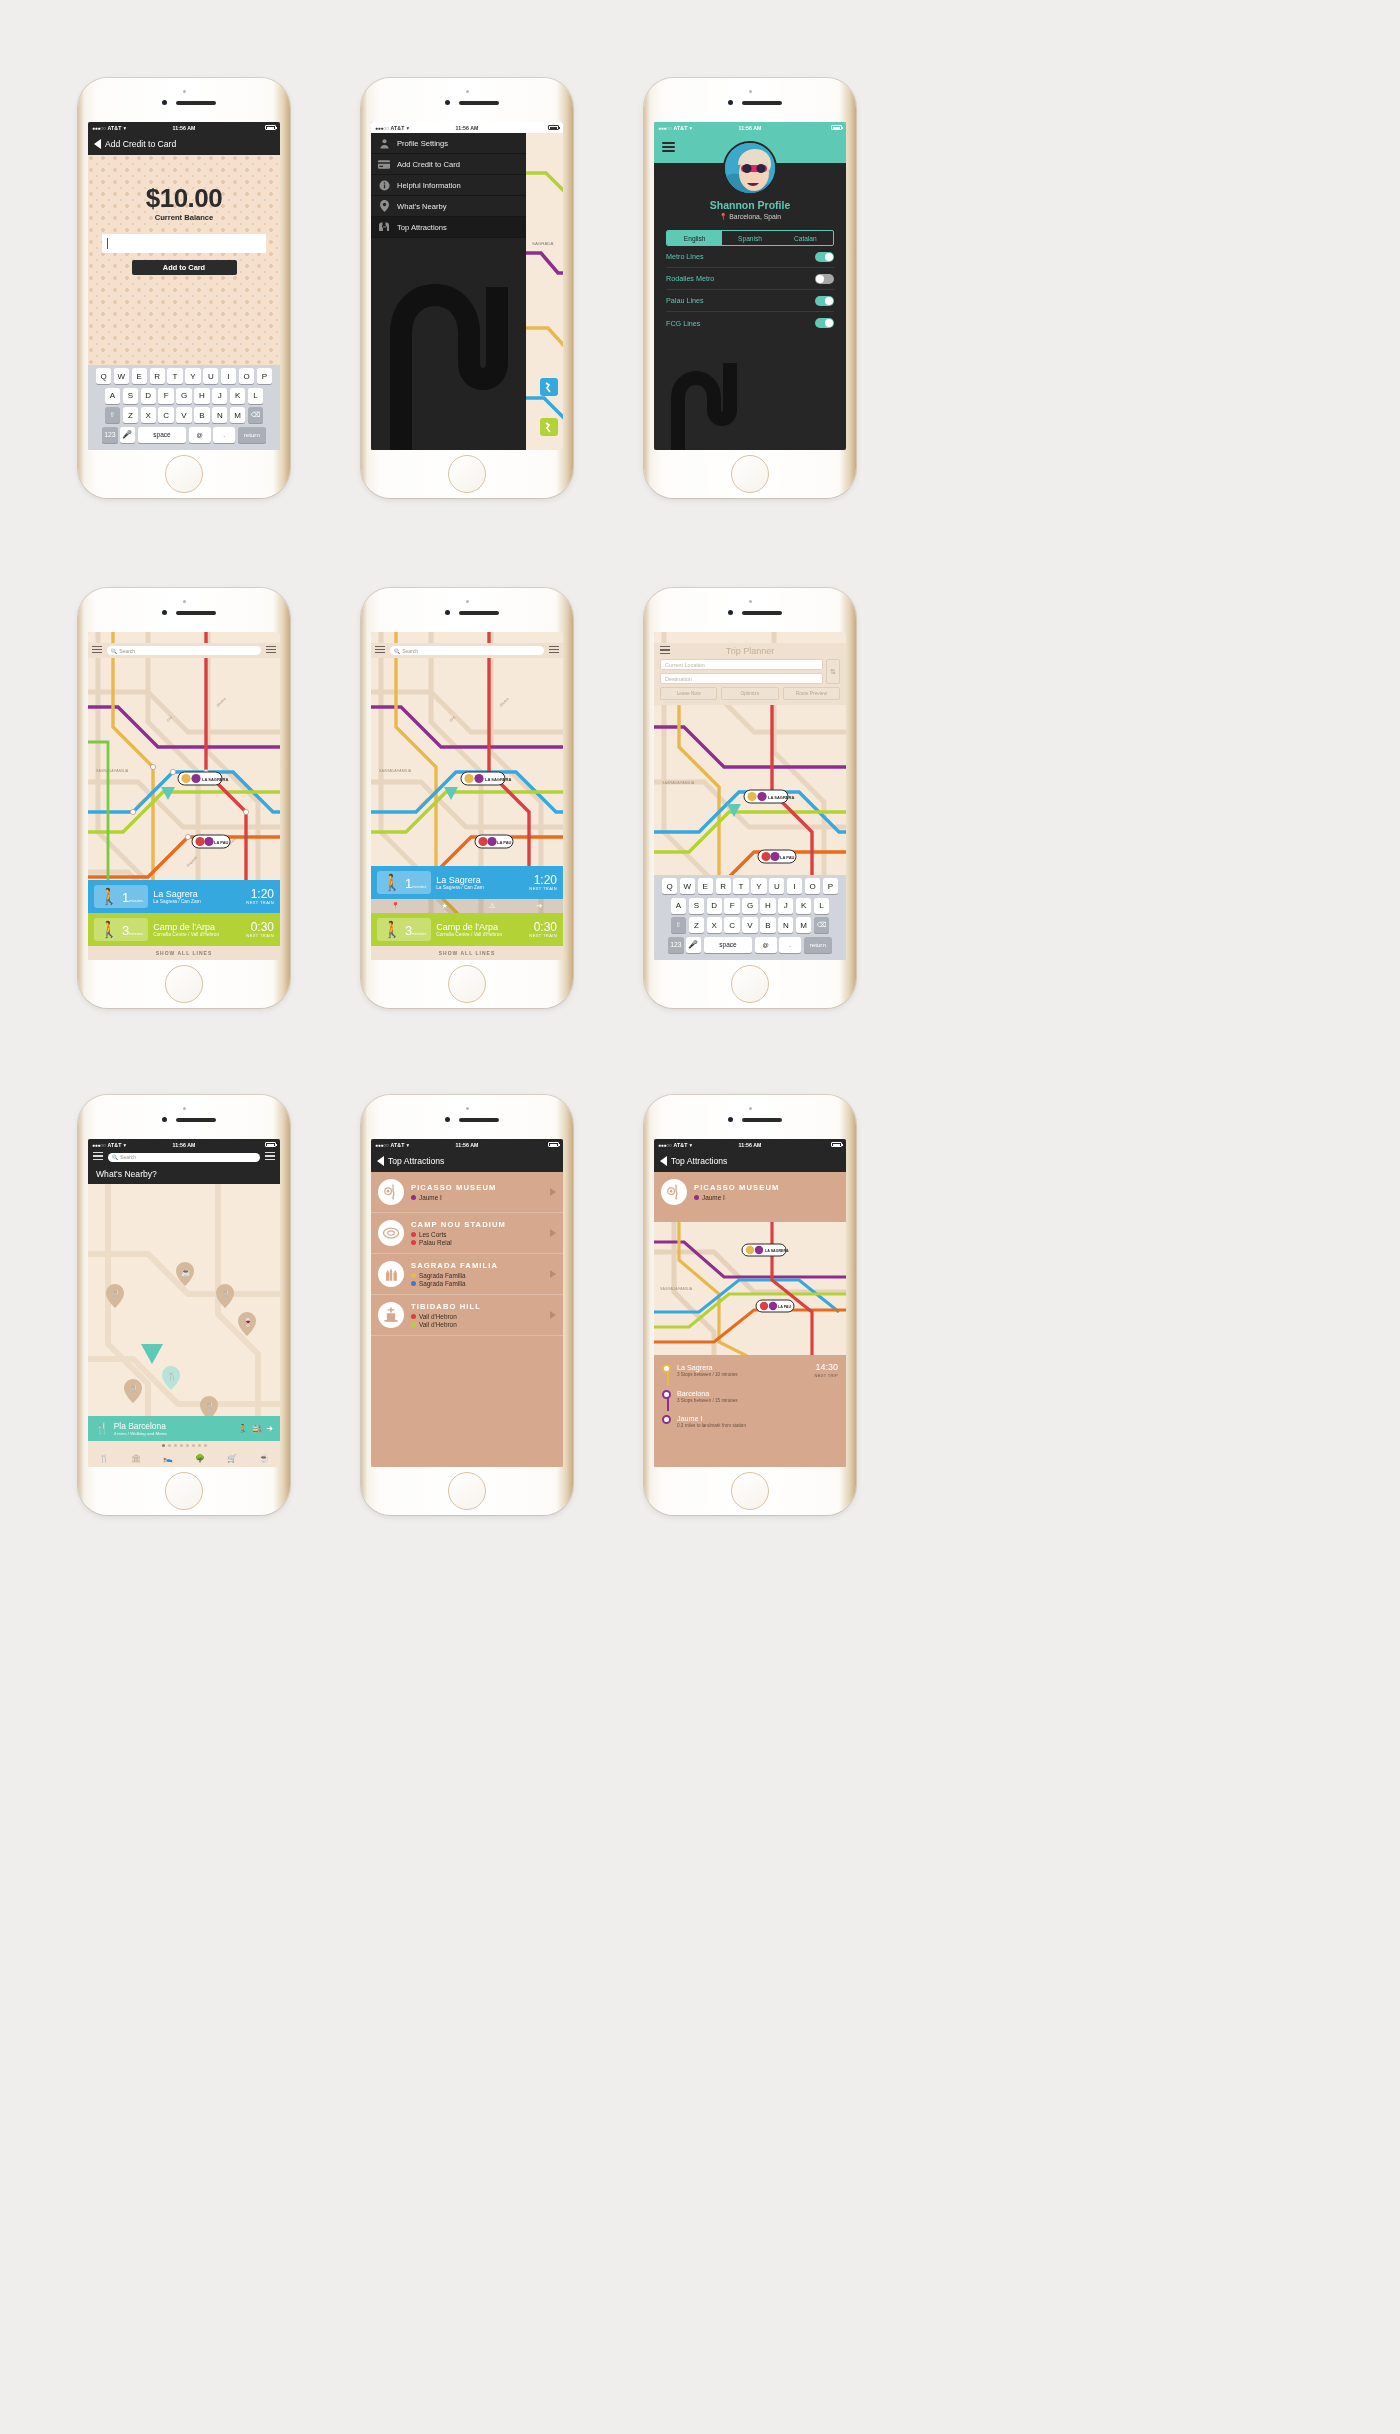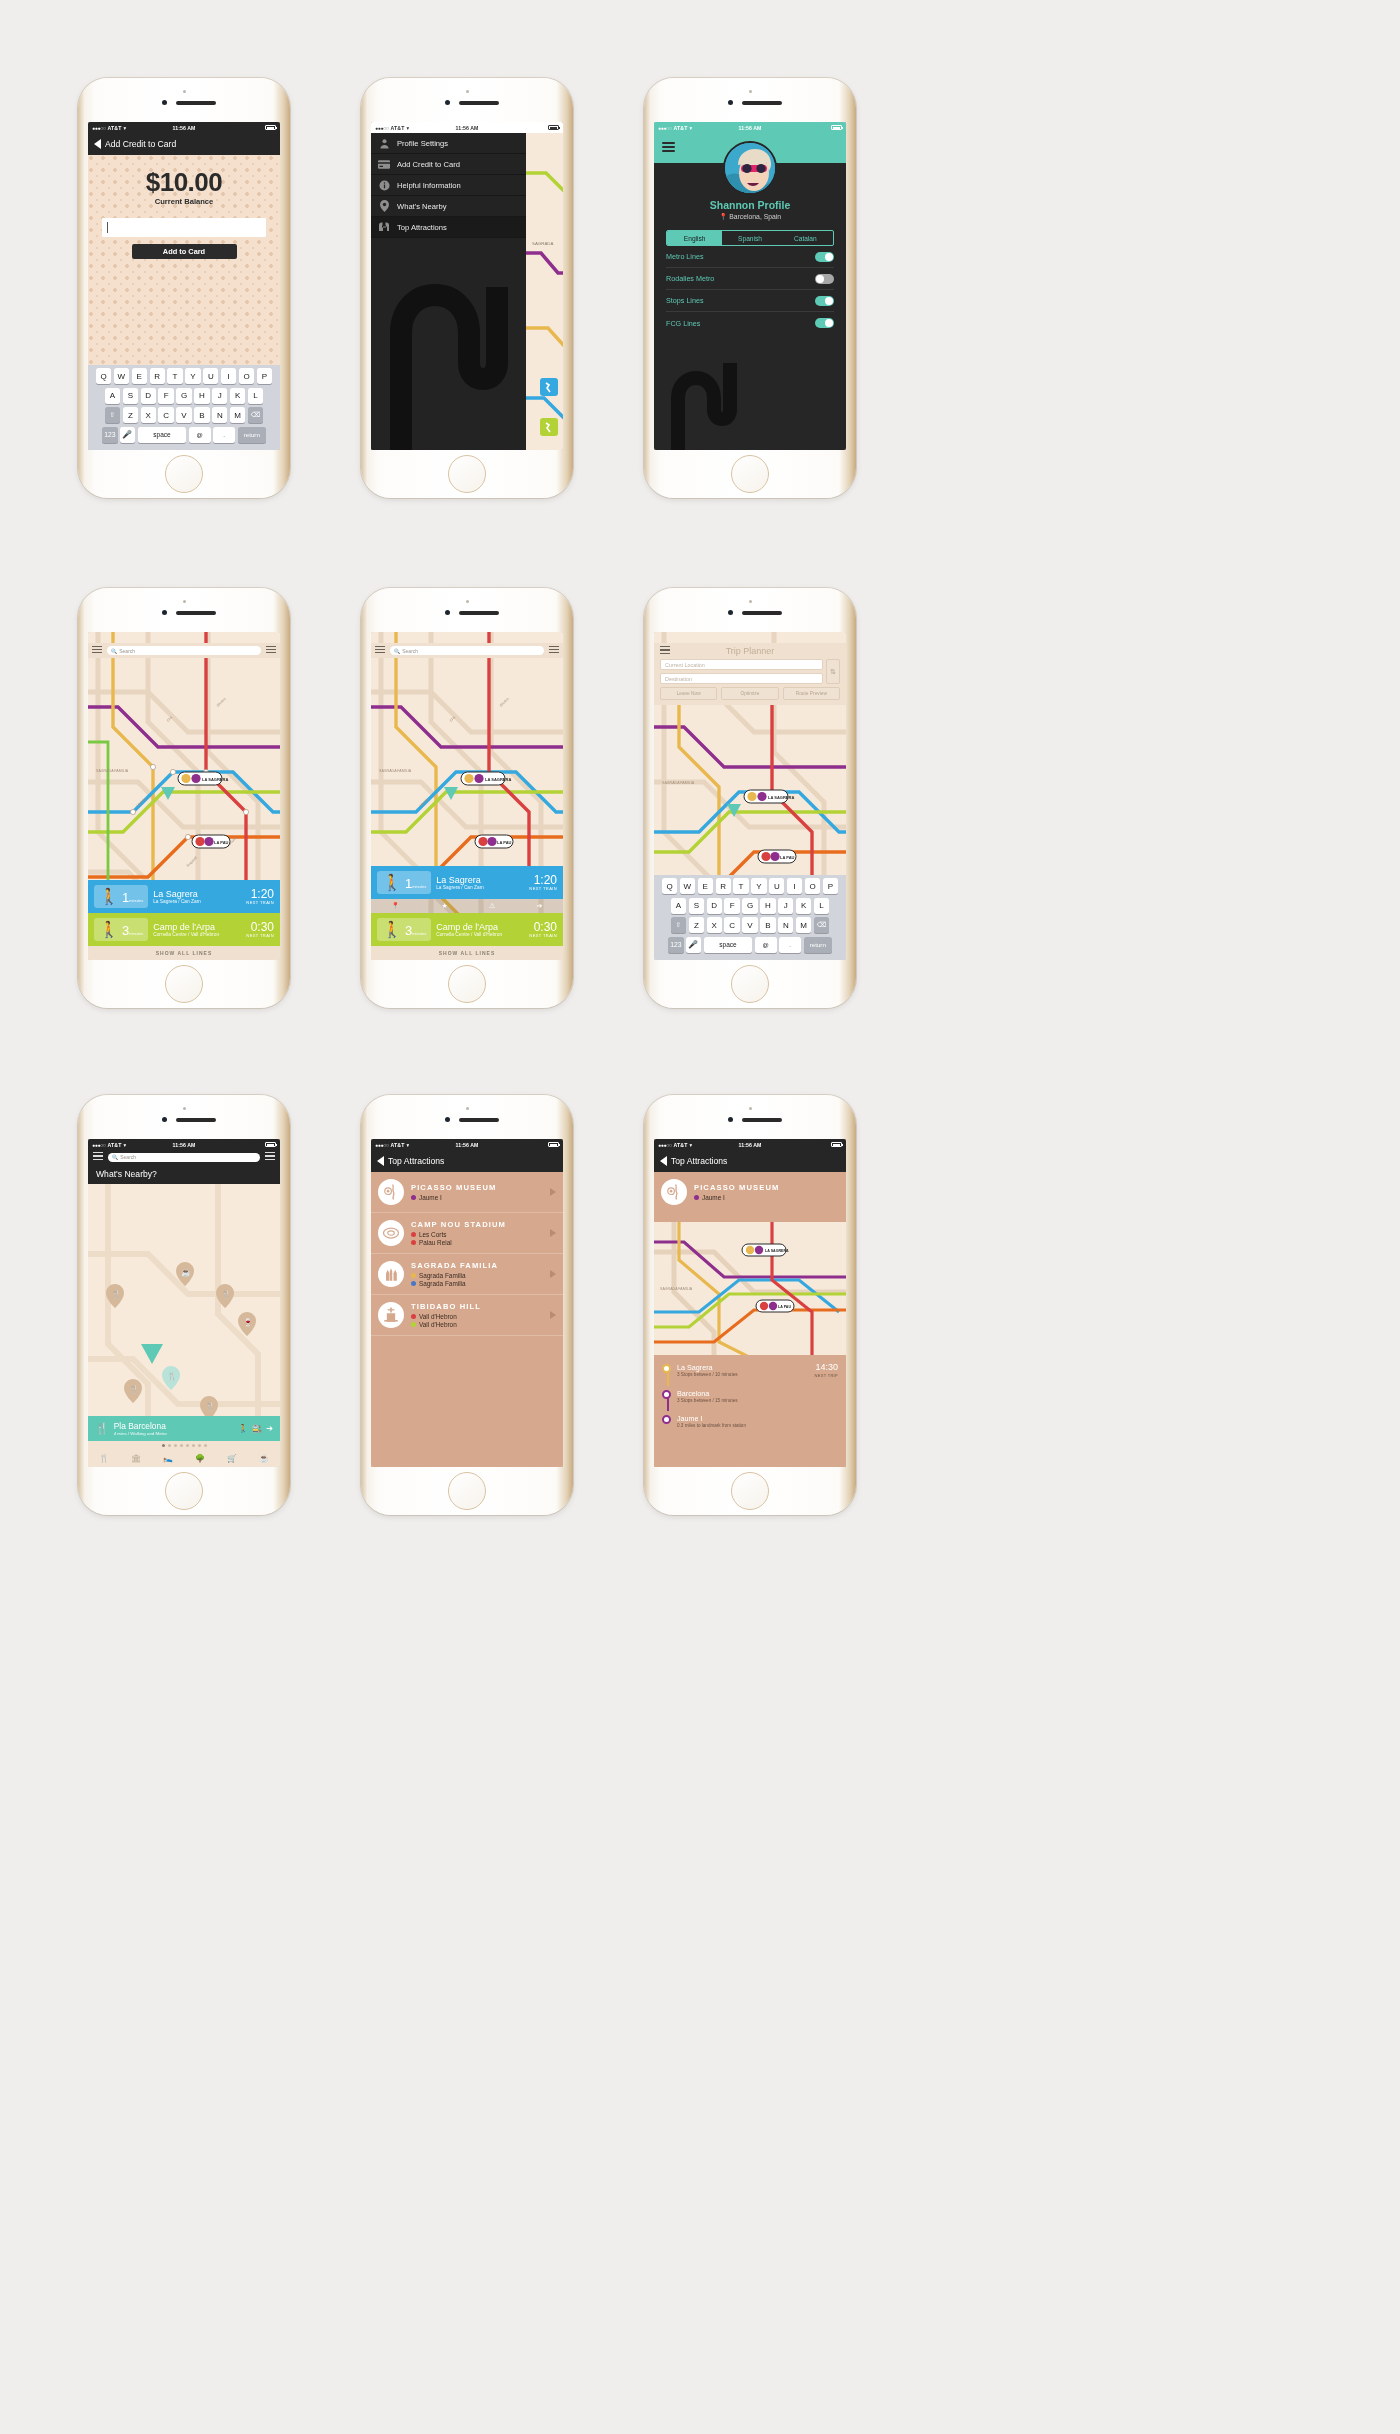--- a/index.html
+++ b/index.html
@@ -30,21 +30,21 @@
   .sbar.teal{background:#5ec9b5;color:#fff}
   
   .nav{height:22px;background:#262626;color:#fff;display:flex;align-items:center;padding:0 6px;font-size:8.5px;position:relative}
   .nav .back{width:0;height:0;border-top:5px solid transparent;border-bottom:5px solid transparent;border-right:7px solid #fff;margin-right:4px}
   .nav .ttl{font-weight:300;font-size:8.6px}
   
   .creditbg{position:absolute;top:33px;left:0;right:0;bottom:0;background:#f4e0cd;
     background-image:radial-gradient(circle at 3px 3px, rgba(226,195,166,.85) 1.6px, transparent 1.8px),
                      radial-gradient(circle at 9px 9px, rgba(226,195,166,.6) 1.4px, transparent 1.6px);
     background-size:12px 12px,12px 12px}
-  .bal{text-align:center;padding-top:12px}
+  .bal{text-align:center;padding-top:28px}
   .bal .amt{font-size:26px;font-weight:700;color:#2b2b2b;letter-spacing:-.5px}
   .bal .lbl{font-size:7.6px;font-weight:700;color:#2b2b2b;margin-top:-1px}
   .inputfld{margin:12px 14px 0;height:19px;background:#fff;border-radius:1px;display:flex;align-items:center;padding:0 5px}
   .caret{width:1px;height:11px;background:#555;animation:none}
   .addbtn{margin:7px auto 0;width:105px;height:15px;background:#2b2b2b;color:#fff;border-radius:2px;
      display:flex;align-items:center;justify-content:center;font-size:7.4px;font-weight:700}
   
   .kb{position:absolute;left:0;right:0;bottom:0;background:#d1d4da;padding:3px 2px 4px}
   .krow{display:flex;justify-content:center;gap:2.6px;margin-bottom:3.4px}
   .key{background:#fff;border-radius:2.5px;height:16px;min-width:15.3px;display:flex;align-items:center;justify-content:center;
@@ -359,21 +359,21 @@
         </div>
         <div class="tgrow">
           <span>Metro Lines</span>
           <span class="tg"></span>
         </div>
         <div class="tgrow">
           <span>Rodalies Metro</span>
           <span class="tg off"></span>
         </div>
         <div class="tgrow">
-          <span>Stops Lines</span>
+          <span>Palau Lines</span>
           <span class="tg"></span>
         </div>
         <div class="tgrow" style="border-bottom:none">
           <span>FCG Lines</span>
           <span class="tg"></span>
         </div>
         <svg width="90" height="100" viewBox="0 0 90 100" style="position:absolute;bottom:0;left:12px;opacity:.9">
           <path d="M12 100V48c0-12 8-20 18-20s18 8 18 20v12c0 6 4 9 8 9s8-3 8-9V20" stroke="#111" stroke-width="14" fill="none" stroke-linecap="square"></path>
         </svg>
       </div>

